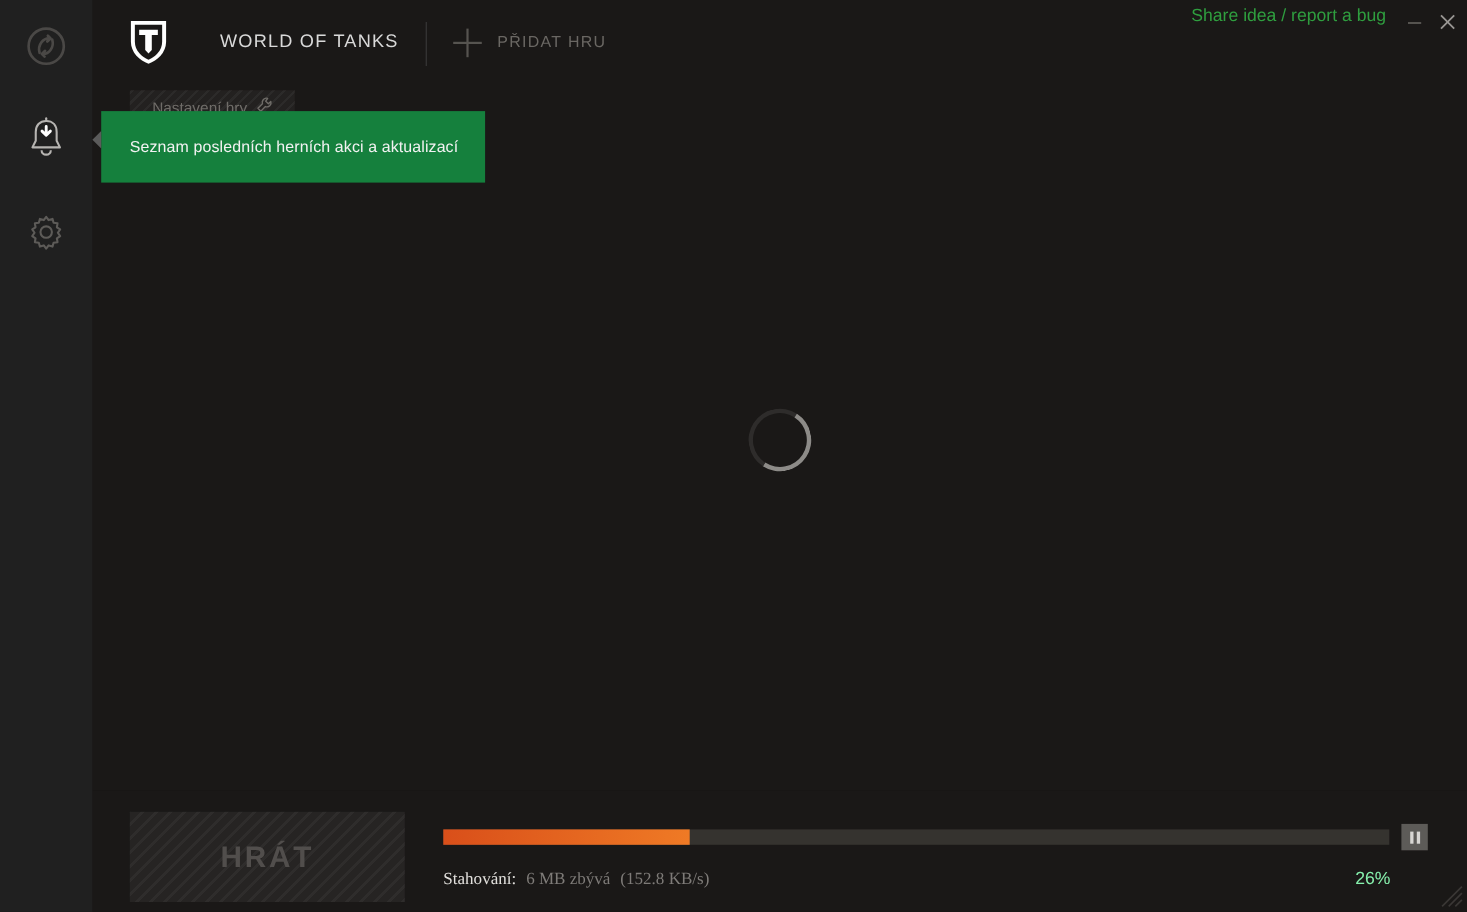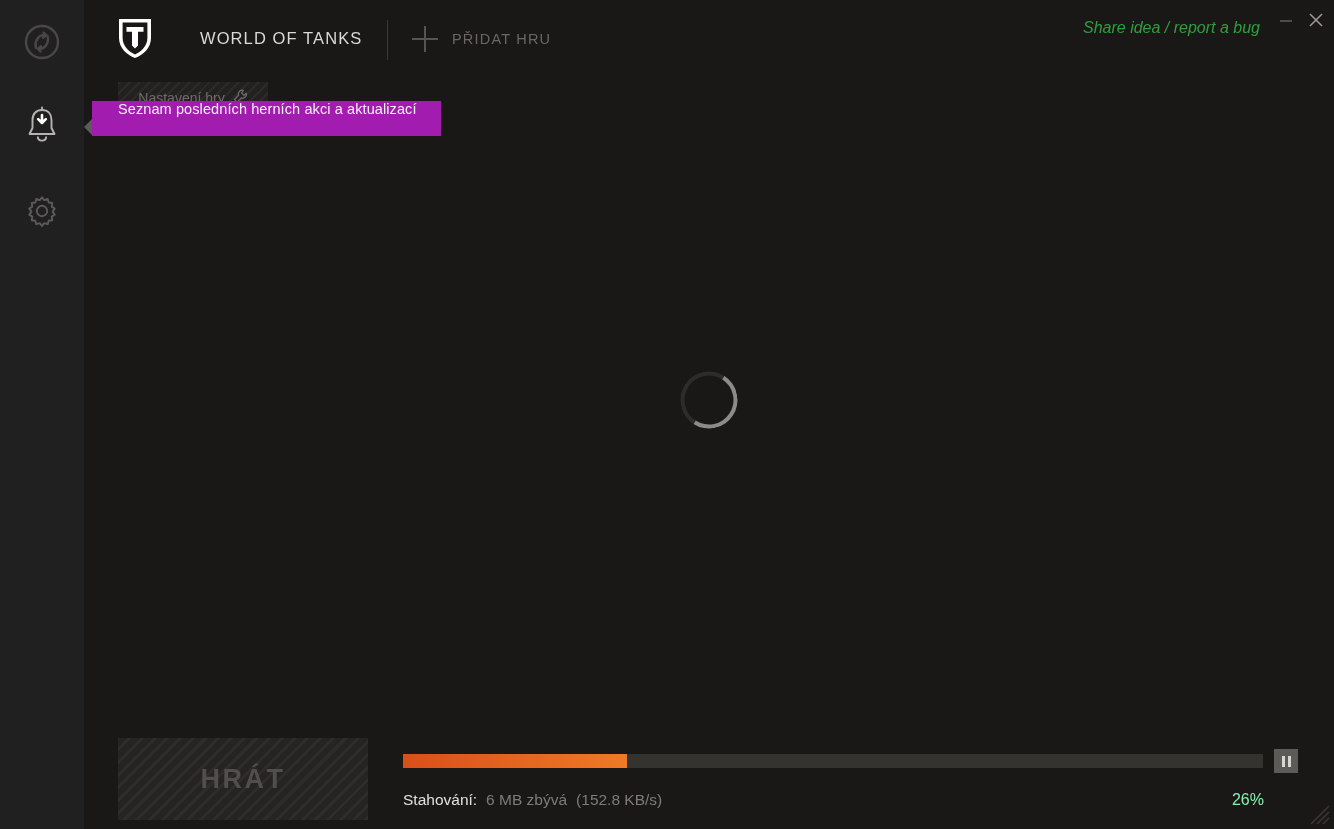--- a/index.html
+++ b/index.html
@@ -93,26 +93,25 @@
   .plus-icon::after { left: 12px; top: 0; width: 2px; height: 26px; }
   .add-game-label {
     color: #6a6763;
     font-size: 14.5px;
     letter-spacing: 1.2px;
     white-space: nowrap;
   }
 
   .report-link {
     position: absolute;
-    right: 74px; top: 19px;
+    right: 74px; top: 6px;
     color: #2f9e3f;
     font-size: 16px;
     cursor: pointer;
     white-space: nowrap;
-    font-style: italic;
   }
 
   .win-btn {
     position: absolute;
     top: 6px;
     width: 28px; height: 28px;
     display: flex;
     align-items: center;
     justify-content: center;
     cursor: pointer;
@@ -140,24 +139,25 @@
   .game-settings-label {
     color: #6f6c68;
     font-size: 14px;
     white-space: nowrap;
   }
 
   
   .tooltip {
     position: absolute;
     left: 92px; top: 101px;
-    height: 35px;
+    height: 65px;
     padding: 0 24px 0 26px;
-    background: #a21caf;
-    display: flex;
+    background: #15803d;
+    display: flex;
+    align-items: center;
     z-index: 40;
   }
   .tooltip-text {
     color: #f2f2f2;
     font-size: 14.5px;
     white-space: nowrap;
     letter-spacing: 0.1px;
   }
   .tooltip-arrow {
     position: absolute;
@@ -233,20 +233,21 @@
     background: linear-gradient(90deg, #d94f1a 0%, #ef7a25 100%);
   }
 
   .download-line {
     position: absolute;
     left: 319px; top: 72px;
     display: flex;
     align-items: center;
     gap: 9px;
     white-space: nowrap;
+    font-family: Liberation Serif, serif;
   }
   .dl-label { color: #e2e0dd; font-size: 15.5px; }
   .dl-remaining { color: #7e7b78; font-size: 15.5px; }
   .dl-speed { color: #7e7b78; font-size: 15.5px; }
 
   .percent {
     position: absolute;
     left: 1110px; top: 72px;
     width: 70px;
     text-align: right;

